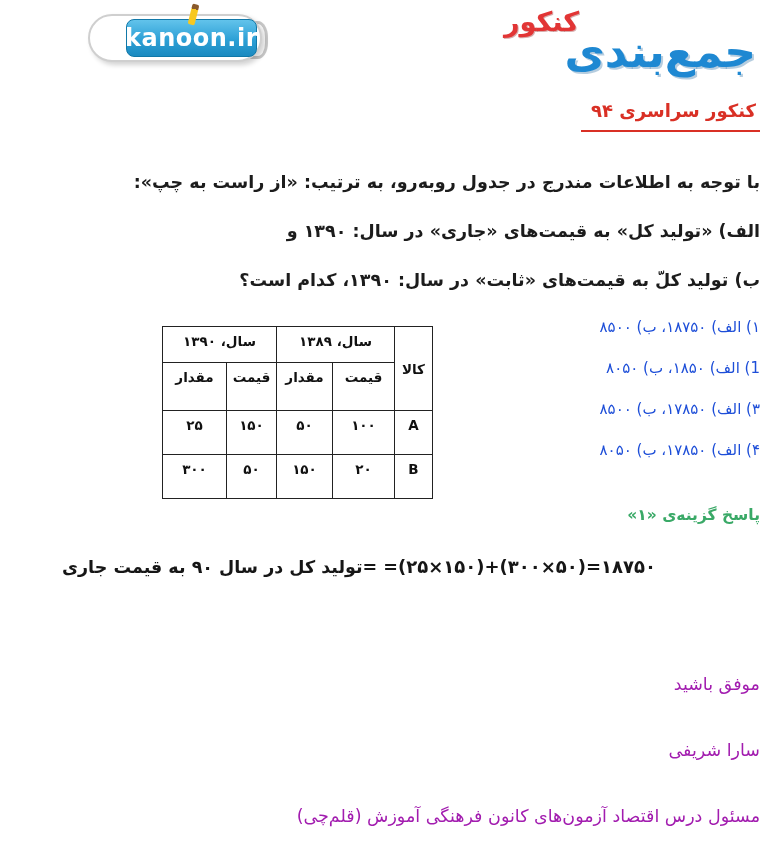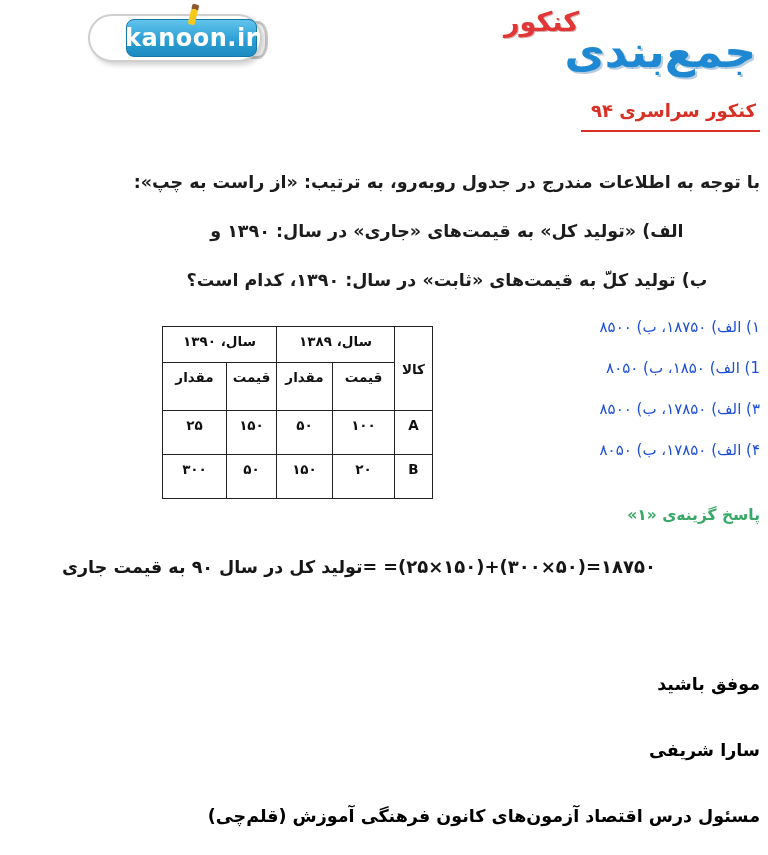--- a/index.html
+++ b/index.html
@@ -27,21 +27,21 @@
     color:var(--brand-red,#e23535);text-shadow:1px 1px 0 rgba(140,20,20,.35);}
   .brand-blue{position:absolute;top:20px;right:0;font-size:44px;font-weight:bold;
     color:var(--brand-blue,#1e88d2);text-shadow:2px 2px 0 rgba(13,90,148,.30);}
 
   
   .heading{position:absolute;top:100px;right:8px;direction:rtl;
     font-size:18px;font-weight:bold;color:var(--heading-red,#d93025);
     padding:0 4px 9px 10px;border-bottom:2px solid var(--heading-red,#d93025);}
 
   
-  .question{position:absolute;top:172px;right:8px;direction:rtl;text-align:center;}
+  .question{position:absolute;top:172px;right:8px;direction:rtl;text-align:right;}
   .q-line{font-size:17.5px;font-weight:bold;margin-bottom:29px;white-space:nowrap;}
 
   
   .info-table{position:absolute;left:162px;top:326px;border-collapse:collapse;
     direction:rtl;text-align:center;font-size:13.5px;font-weight:bold;color:#111;}
   .info-table td{border:1.2px solid #222;vertical-align:top;padding:6px 4px 0 4px;}
   .info-table td.mid{vertical-align:middle;padding:0 4px;}
 
   
   .options{position:absolute;top:318px;right:8px;direction:rtl;text-align:right;}
@@ -53,21 +53,21 @@
 
   
   .eq{position:absolute;left:62px;display:flex;direction:ltr;align-items:baseline;
     gap:0;font-weight:bold;color:#161616;font-size:17.5px;white-space:nowrap;}
   .eq-1{top:556px;}
   .eq-2{top:614px;}
   .eq .math{font-size:18px;letter-spacing:.5px;}
 
   
   .footer-line{position:absolute;right:8px;direction:rtl;font-size:17.5px;
-    font-weight:bold;white-space:nowrap;color:#000000;}
+    font-weight:normal;white-space:nowrap;color:#a21caf;}
   .f-wish{top:674px;}
   .f-author{top:740px;}
   .f-role{top:806px;}
 </style>
 </head>
 <body>
 
 <div class="page">
 
   <div class="kanoon">

